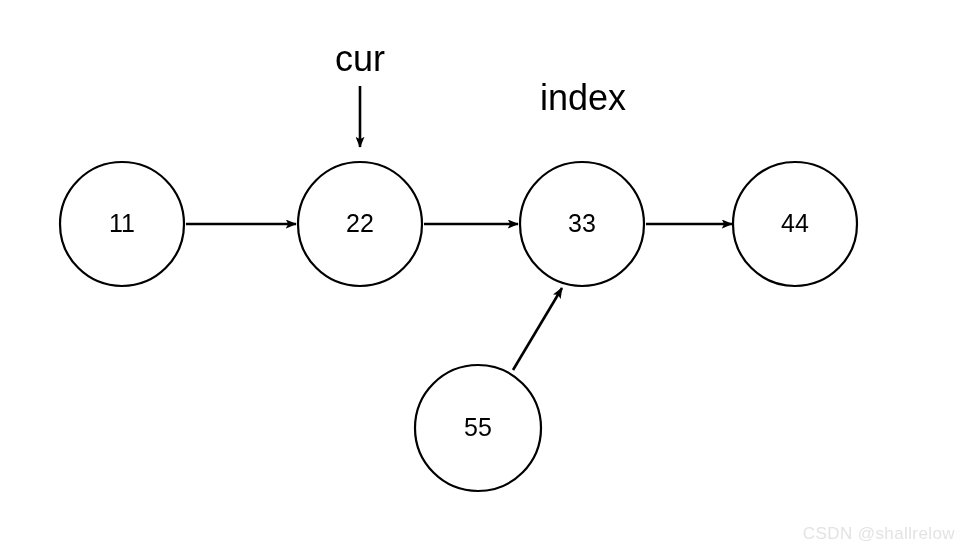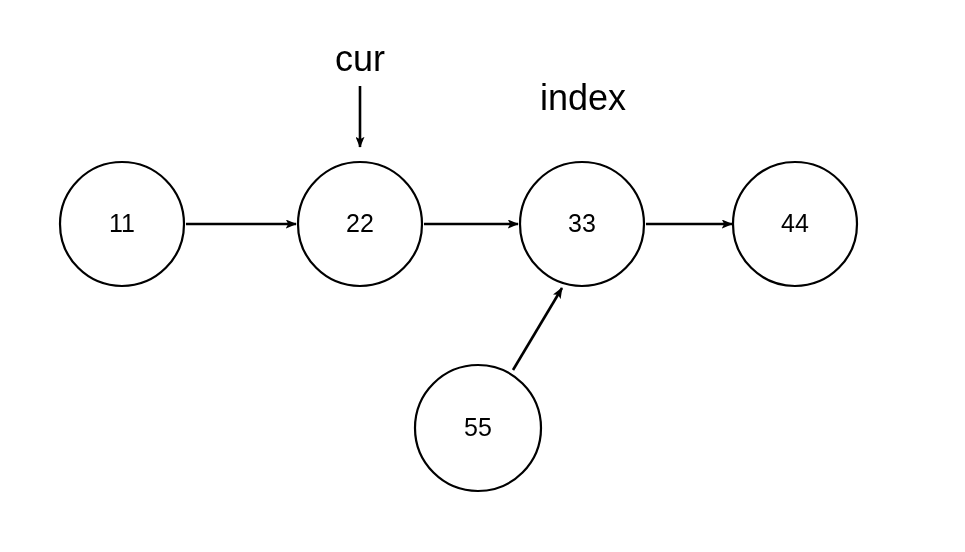--- a/index.html
+++ b/index.html
@@ -111,13 +111,14 @@
         <circle class="node-circle" cx="795" cy="224" r="62"></circle>
         <text class="node-label" x="795" y="225">44</text>
       </g>
       <g>
         <circle class="node-circle" cx="478" cy="428" r="63"></circle>
         <text class="node-label" x="478" y="429">55</text>
       </g>
     </g>
   </svg>
 
+  <div class="watermark-text">CSDN @shallrelow</div>
 </div>
 
 </body></html>

